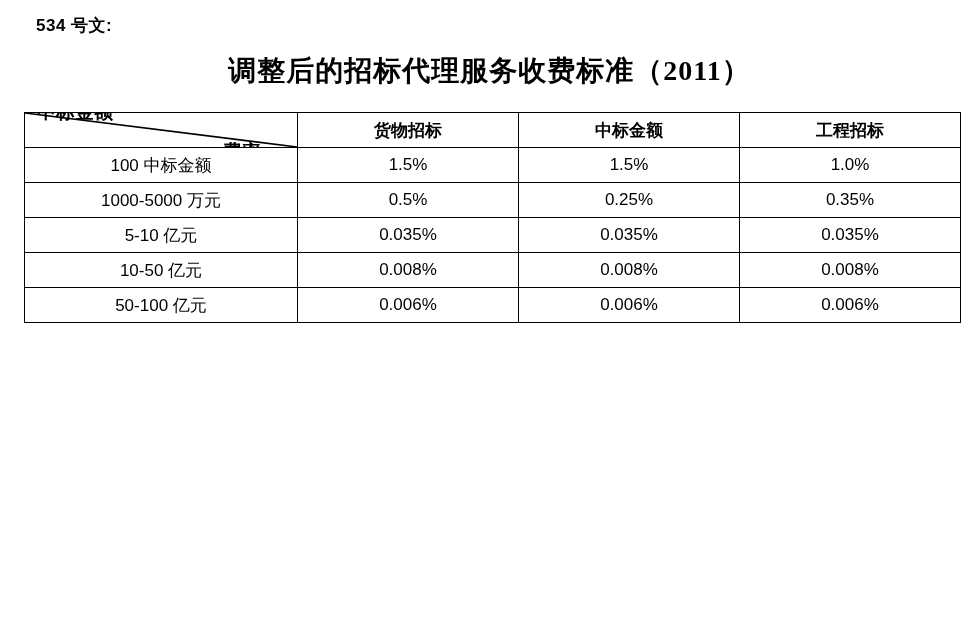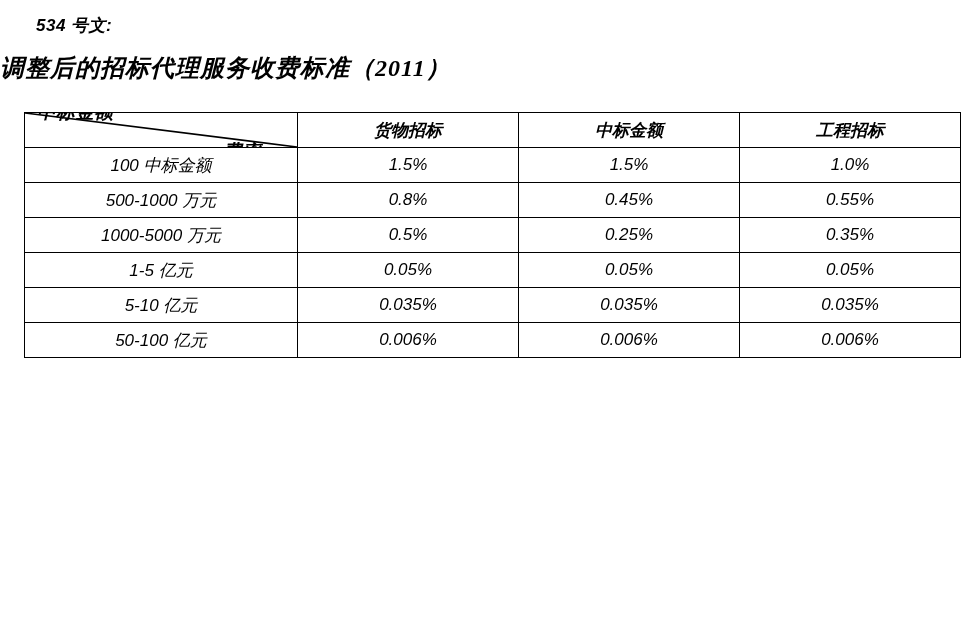--- a/index.html
+++ b/index.html
@@ -13,40 +13,40 @@
     font-family: "Liberation Serif", serif;
     color: #000000;
     position: relative;
     overflow: hidden;
   }
   .page {
     position: relative;
     width: 979px;
     height: 629px;
     box-sizing: border-box;
-    font-style: italic;
   }
   .doc-ref {
     position: absolute;
     left: 36px;
     top: 14px;
     font-family: "Liberation Sans", sans-serif;
     font-weight: bold;
     font-size: 17px;
     letter-spacing: 0.5px;
     white-space: nowrap;
   }
   .doc-title {
     position: absolute;
     left: 0;
     top: 52px;
     width: 979px;
+    text-align: center;
     font-family: "Liberation Serif", serif;
     font-weight: bold;
-    font-size: 24px;
+    font-size: 28px;
     letter-spacing: 1px;
   }
   .table-wrap {
     position: absolute;
     left: 24px;
     top: 112px;
     width: 932px;
   }
   table.fee-table {
     border-collapse: collapse;
@@ -137,42 +137,36 @@
           <td class="head-cell col-val">工程招标</td>
         </tr>
 
         <tr>
           <td class="row-label col-amount">100 中标金额</td>
           <td class="col-val">1.5%</td>
           <td class="col-val">1.5%</td>
           <td class="col-val">1.0%</td>
         </tr>
         <tr>
-          <td class="row-label col-amount">500-1000 万元</td>
-          <td class="col-val">0.8%</td>
-          <td class="col-val">0.45%</td>
-          <td class="col-val">0.55%</td>
-        </tr>
-        <tr>
           <td class="row-label col-amount">1000-5000 万元</td>
           <td class="col-val">0.5%</td>
           <td class="col-val">0.25%</td>
           <td class="col-val">0.35%</td>
         </tr>
         <tr>
-          <td class="row-label col-amount">1-5 亿元</td>
-          <td class="col-val">0.05%</td>
-          <td class="col-val">0.05%</td>
-          <td class="col-val">0.05%</td>
-        </tr>
-        <tr>
           <td class="row-label col-amount">5-10 亿元</td>
           <td class="col-val">0.035%</td>
           <td class="col-val">0.035%</td>
           <td class="col-val">0.035%</td>
+        </tr>
+        <tr>
+          <td class="row-label col-amount">10-50 亿元</td>
+          <td class="col-val">0.008%</td>
+          <td class="col-val">0.008%</td>
+          <td class="col-val">0.008%</td>
         </tr>
         <tr>
           <td class="row-label col-amount">50-100 亿元</td>
           <td class="col-val">0.006%</td>
           <td class="col-val">0.006%</td>
           <td class="col-val">0.006%</td>
         </tr>
       </tbody>
     </table>
   </div>

